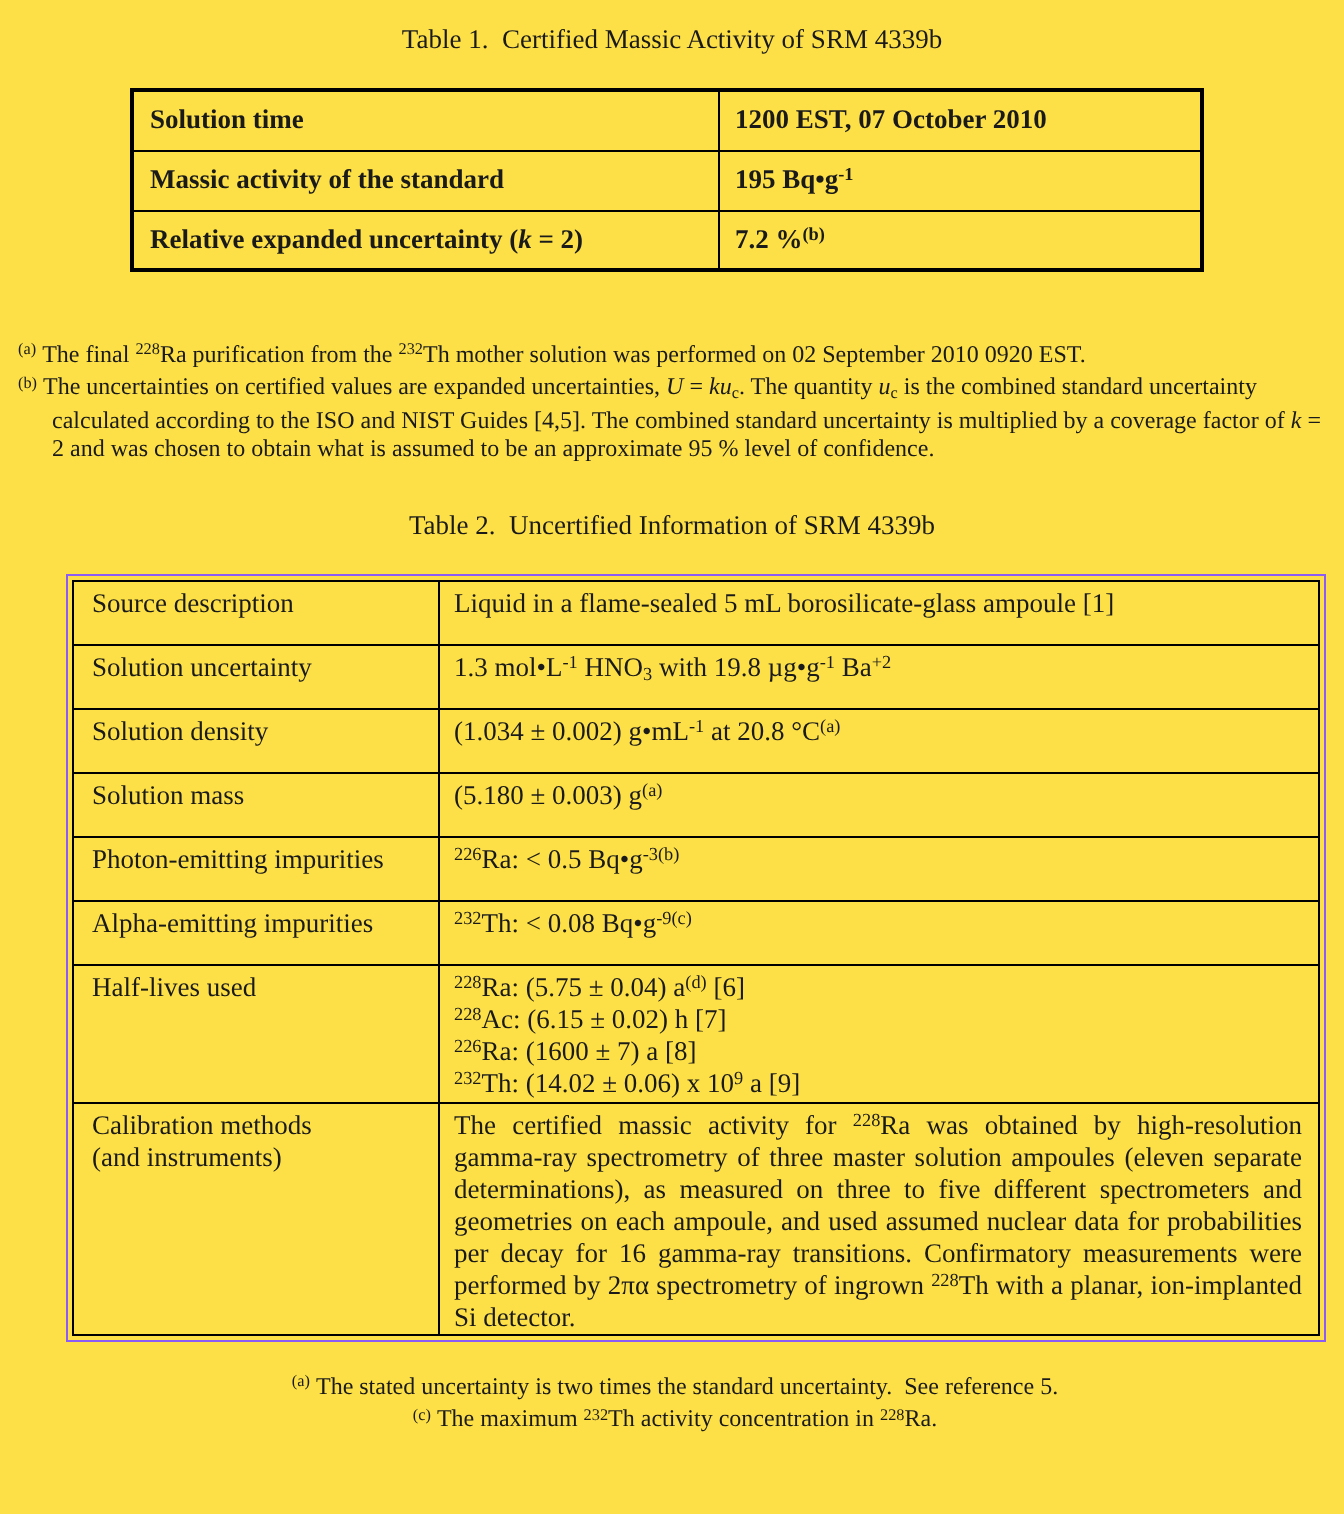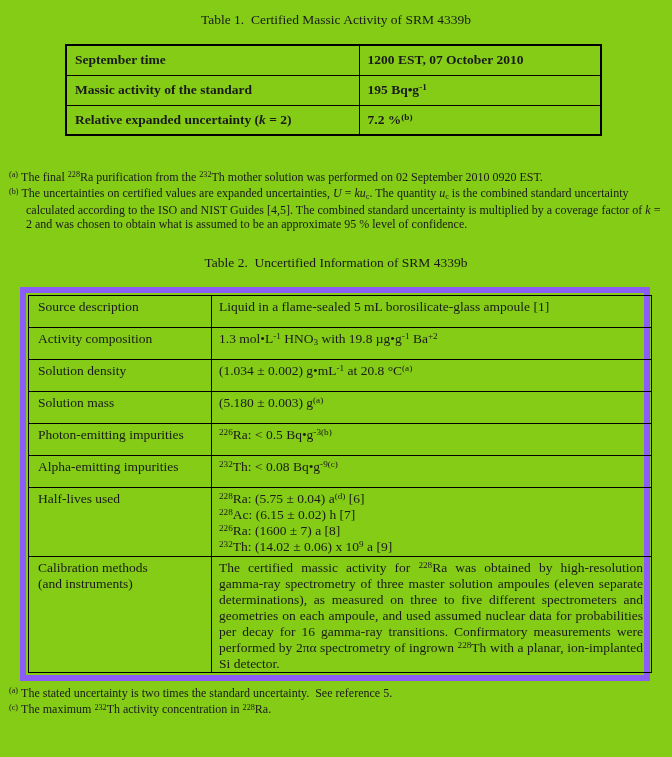--- a/index.html
+++ b/index.html
@@ -1,20 +1,20 @@
 <!DOCTYPE html>
 <html><head>
 <meta charset="utf-8">
 <style>
   html, body { margin: 0; padding: 0; background: #ffffff; }
   .page {
     position: relative;
     width: 672px;
     height: 757px;
-    background: #84cc16;
+    background: #fde047;
     color: #1a1a1a;
     font-family: "Liberation Serif", "DejaVu Serif", serif;
     overflow: hidden;
   }
   .title {
     position: absolute;
     left: 0;
     width: 672px;
     text-align: center;
     font-size: 13.5px;
@@ -39,25 +39,25 @@
     font-weight: bold;
     font-size: 13.5px;
     vertical-align: middle;
     padding: 0 8px;
   }
   .tbl1 td.lab { width: 293px; }
 
   
   .t2wrap {
     position: absolute;
-    left: 20px;
+    left: 33px;
     top: 287px;
     width: 630px;
     box-sizing: border-box;
-    border: 6px solid #8b5cf6;
+    border: 1px solid #8b5cf6;
     padding: 2px;
   }
   .tbl2 { width: 624px; }
   .tbl2 tr { height: 32px; }
   .tbl2 tr.hl { height: 69px; }
   .tbl2 tr.cal { height: 114px; }
   .tbl2 td {
     font-size: 13.5px;
     line-height: 16px;
     vertical-align: top;
@@ -69,21 +69,21 @@
 
   
   .fnotes {
     position: absolute;
     left: 9px;
     width: 657px;
     font-size: 12px;
     line-height: 14.3px;
   }
   .fn1 { top: 170px; }
-  .fn2 { top: 686px; }
+  .fn2 { top: 686px; text-align: center; }
   .fn { padding-left: 17px; text-indent: -17px; }
   .mk {
     display: inline;
     font-size: 68%;
     position: relative;
     top: -0.45em;
     margin-right: 3px;
   }
 
   sup, sub {
@@ -98,21 +98,21 @@
 </head>
 <body>
 
 <div class="page">
 
   <div class="title t1">Table 1.&nbsp; Certified Massic Activity of SRM 4339b</div>
 
   <table class="tbl1">
     <tbody>
       <tr>
-        <td class="lab">September time</td>
+        <td class="lab">Solution time</td>
         <td class="val">1200 EST, 07 October 2010</td>
       </tr>
       <tr>
         <td class="lab">Massic activity of the standard</td>
         <td class="val">195 Bq•g<sup>-1</sup></td>
       </tr>
       <tr>
         <td class="lab">Relative expanded uncertainty (<i>k</i> = 2)</td>
         <td class="val">7.2 %<sup>(b)</sup></td>
       </tr>
@@ -127,21 +127,21 @@
   <div class="title t2">Table 2.&nbsp; Uncertified Information of SRM 4339b</div>
 
   <div class="t2wrap">
     <table class="tbl2">
       <tbody>
         <tr>
           <td class="lab">Source description</td>
           <td class="val">Liquid in a flame-sealed 5 mL borosilicate-glass ampoule [1]</td>
         </tr>
         <tr>
-          <td class="lab">Activity composition</td>
+          <td class="lab">Solution uncertainty</td>
           <td class="val">1.3 mol•L<sup>-1</sup> HNO<sub>3</sub> with 19.8 µg•g<sup>-1</sup> Ba<sup>+2</sup></td>
         </tr>
         <tr>
           <td class="lab">Solution density</td>
           <td class="val">(1.034 ± 0.002) g•mL<sup>-1</sup> at 20.8 °C<sup>(a)</sup></td>
         </tr>
         <tr>
           <td class="lab">Solution mass</td>
           <td class="val">(5.180 ± 0.003) g<sup>(a)</sup></td>
         </tr>

